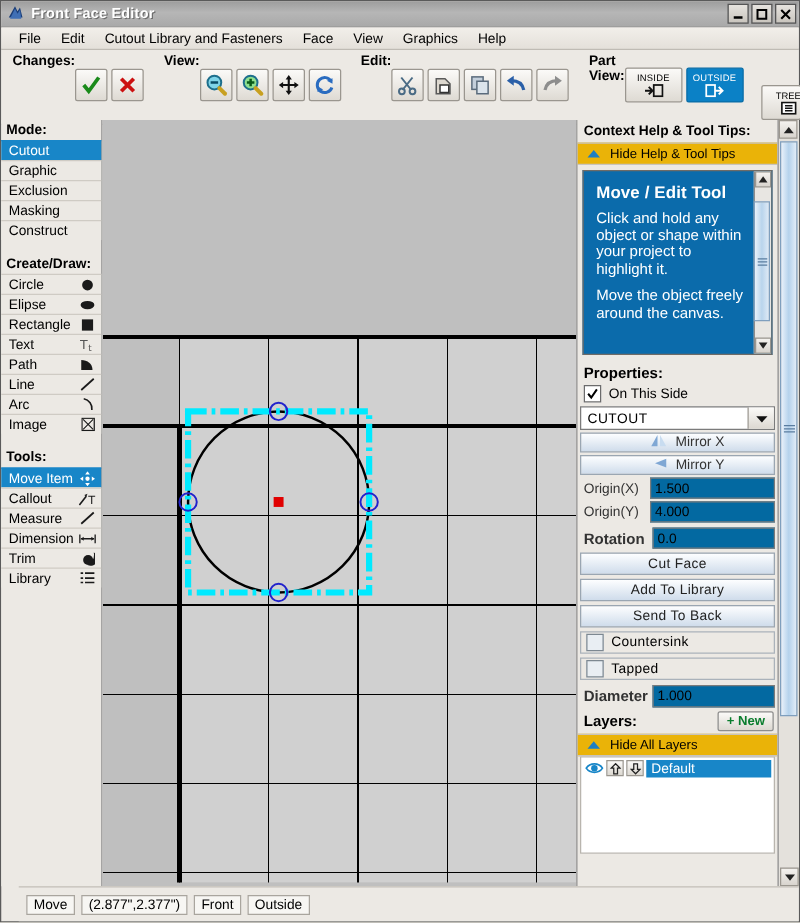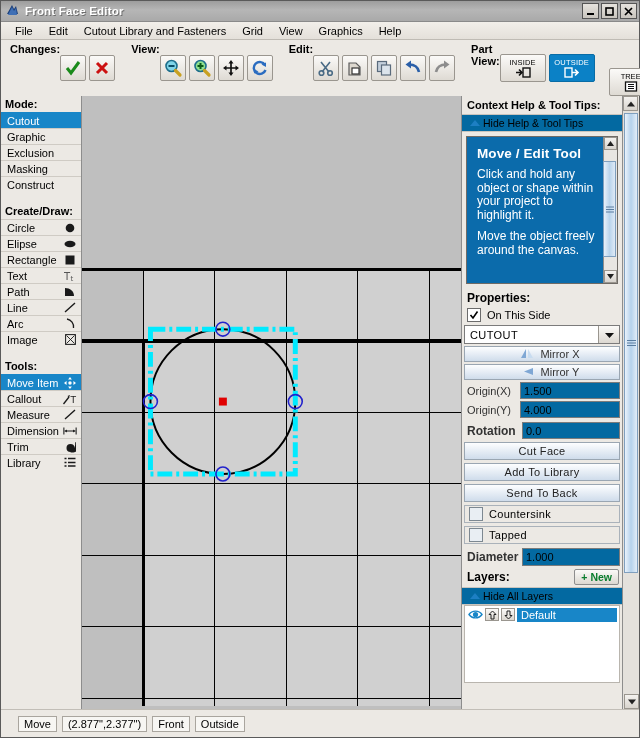--- a/index.html
+++ b/index.html
@@ -69,22 +69,22 @@
 
   
   #canvaswrap{flex:1 1 auto;position:relative;overflow:hidden;background:#bfbfbf;}
   #canvas{position:absolute;inset:0;}
 
   
   #rightpanel{width:178px;background:#ece9e4;border-left:1px solid #8d8d8d;
     box-sizing:border-box;display:flex;flex-direction:row;position:relative;}
   #rpinner{width:160px;display:flex;flex-direction:column;overflow:hidden;}
   .rp-head{font-weight:bold;font-size:11px;padding:3px 0 3px 5px;background:#ece9e4;}
-  .collapse-row{height:16px;display:flex;align-items:center;gap:3px;padding-left:8px;
-    border-top:1px solid #c8c4bd;border-bottom:1px solid #c8c4bd;background:#0369a1;font-size:10.5px;}
+  .collapse-row{height:16px;display:flex;align-items:center;gap:8px;padding-left:8px;
+    border-top:1px solid #c8c4bd;border-bottom:1px solid #c8c4bd;background:#eab308;font-size:10.5px;}
   .tri{width:0;height:0;border-left:5px solid transparent;border-right:5px solid transparent;
     border-bottom:6px solid #1d7fc3;}
   #helpbox{margin:4px 4px 3px 4px;height:148px;background:#0b6bab;color:#fff;
     border:1px solid #6f6b66;display:flex;box-sizing:border-box;position:relative;overflow:hidden;}
   #helptext{padding:9px 8px 0 10px;flex:1 1 auto;overflow:hidden;}
   #helptext h3{margin:0 0 7px 0;font-size:13.5px;font-weight:bold;letter-spacing:.1px;}
   #helptext p{margin:0 0 8px 0;font-size:12px;line-height:13.5px;}
   .vsb{width:15px;background:#e8e6e2;border-left:1px solid #8d8d8d;
     display:flex;flex-direction:column;justify-content:space-between;align-items:center;}
   .sb-arrow{width:13px;height:13px;background:linear-gradient(to bottom,#f4f2ef,#d8d4ce);
@@ -130,22 +130,22 @@
     margin-right:2px;line-height:14px;height:14px;}
 
   
   #rpscroll{width:17px;background:#e4e1dc;border-left:1px solid #8d8d8d;position:relative;box-sizing:border-box;}
   #rpscroll .sb-arrow{width:15px;height:15px;}
   #rpscroll .thumb{position:absolute;left:1px;top:17px;width:14px;height:460px;
     background:linear-gradient(to right,#eaf2fb,#b5d2ec,#e2edf8);border:1px solid #7f9fbe;box-sizing:border-box;
     display:flex;align-items:center;justify-content:center;}
 
   
-  #statusbar{position:absolute;left:0;right:0;bottom:0;height:27px;background:#ece9e4;
-    border-top:1px solid #c2beb7;display:flex;align-items:center;gap:5px;padding-left:17px;}
+  #statusbar{position:absolute;left:14px;right:0;bottom:0;height:27px;background:#ece9e4;
+    border-top:1px solid #c2beb7;display:flex;align-items:center;gap:5px;padding-left:6px;}
   .sfield{border:1px solid #a9a59e;background:#f7f6f3;font-size:11px;padding:1px 5px;}
   .mono{font-family:"Liberation Sans", sans-serif;}
 </style>
 </head>
 <body>
 
 <div id="app">
 
   <div id="titlebar">
     <span class="tb-icon">
@@ -171,21 +171,21 @@
             <path d="M2 2 L9 9 M9 2 L2 9" stroke="#000" stroke-width="1.7"></path>
           </svg>
       </span>
     </span>
   </div>
 
   <div id="menubar">
     <span class="menu-item">File</span>
     <span class="menu-item">Edit</span>
     <span class="menu-item">Cutout Library and Fasteners</span>
-    <span class="menu-item">Grid</span>
+    <span class="menu-item">Face</span>
     <span class="menu-item">View</span>
     <span class="menu-item">Graphics</span>
     <span class="menu-item">Help</span>
   </div>
 
   <div id="toolbar">
 
     <div class="tgroup">
       <span class="tglabel">Changes:</span>
       <span class="trow">

